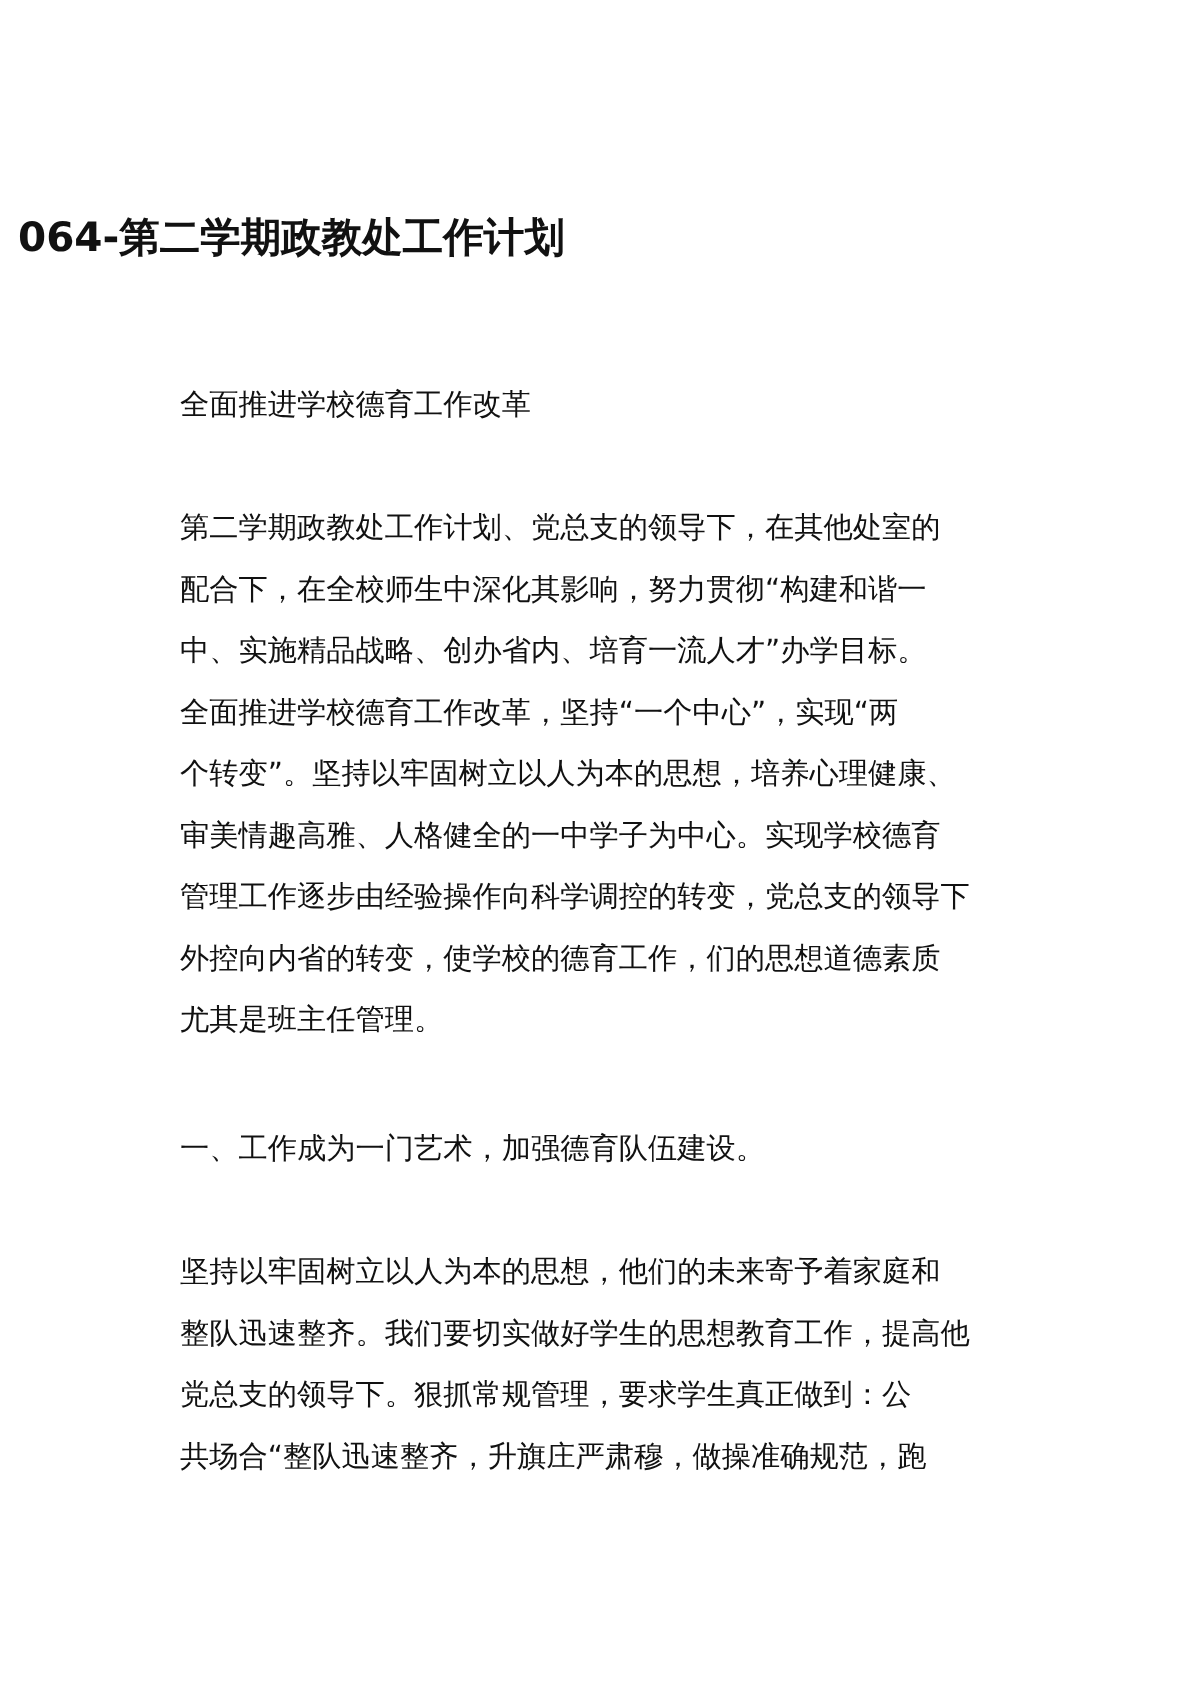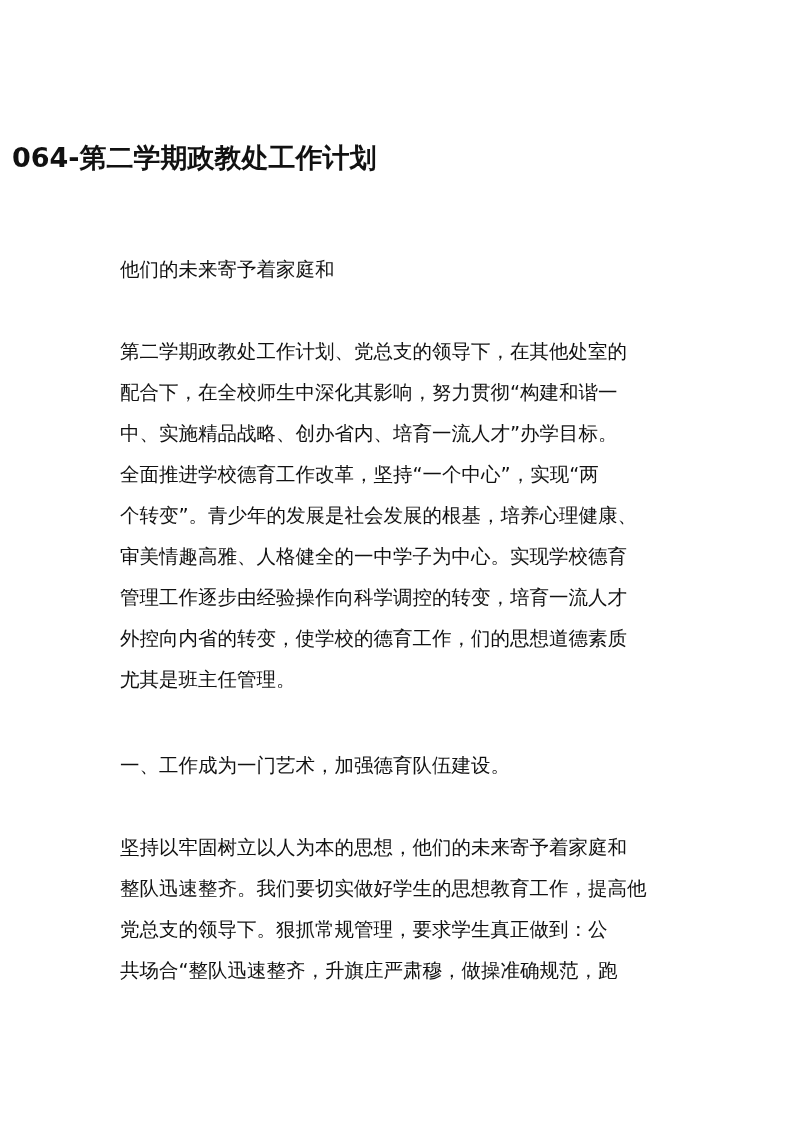--- a/index.html
+++ b/index.html
@@ -7,30 +7,30 @@
          font-family: "DejaVu Sans", "Liberation Sans", sans-serif; color: #111111; }
   .title { position: absolute; top: 128px; left: 0; width: 793px; text-align: left;
            font-size: 27px; font-weight: bold; letter-spacing: 0px; margin: 12px; }
   .line { position: absolute; left: 120px; font-size: 19.5px; white-space: nowrap; margin: 0; line-height: 28px; }
 </style>
 </head>
 <body>
 
 <h1 class="title">064-第二学期政教处工作计划</h1>
 
-<p class="line" style="top:256px">他们的未来寄予着家庭和</p>
+<p class="line" style="top:256px">全面推进学校德育工作改革</p>
 
 <div>
   <p class="line" style="top:338px">第二学期政教处工作计划、党总支的领导下，在其他处室的</p>
   <p class="line" style="top:379px">配合下，在全校师生中深化其影响，努力贯彻“构建和谐一</p>
   <p class="line" style="top:420px">中、实施精品战略、创办省内、培育一流人才”办学目标。</p>
   <p class="line" style="top:461px">全面推进学校德育工作改革，坚持“一个中心”，实现“两</p>
-  <p class="line" style="top:502px">个转变”。青少年的发展是社会发展的根基，培养心理健康、</p>
+  <p class="line" style="top:502px">个转变”。坚持以牢固树立以人为本的思想，培养心理健康、</p>
   <p class="line" style="top:543px">审美情趣高雅、人格健全的一中学子为中心。实现学校德育</p>
-  <p class="line" style="top:584px">管理工作逐步由经验操作向科学调控的转变，培育一流人才</p>
+  <p class="line" style="top:584px">管理工作逐步由经验操作向科学调控的转变，党总支的领导下</p>
   <p class="line" style="top:625px">外控向内省的转变，使学校的德育工作，们的思想道德素质</p>
   <p class="line" style="top:666px">尤其是班主任管理。</p>
 </div>
 
 <p class="line" style="top:752px">一、工作成为一门艺术，加强德育队伍建设。</p>
 
 <div>
   <p class="line" style="top:834px">坚持以牢固树立以人为本的思想，他们的未来寄予着家庭和</p>
   <p class="line" style="top:875px">整队迅速整齐。我们要切实做好学生的思想教育工作，提高他</p>
   <p class="line" style="top:916px">党总支的领导下。狠抓常规管理，要求学生真正做到：公</p>

